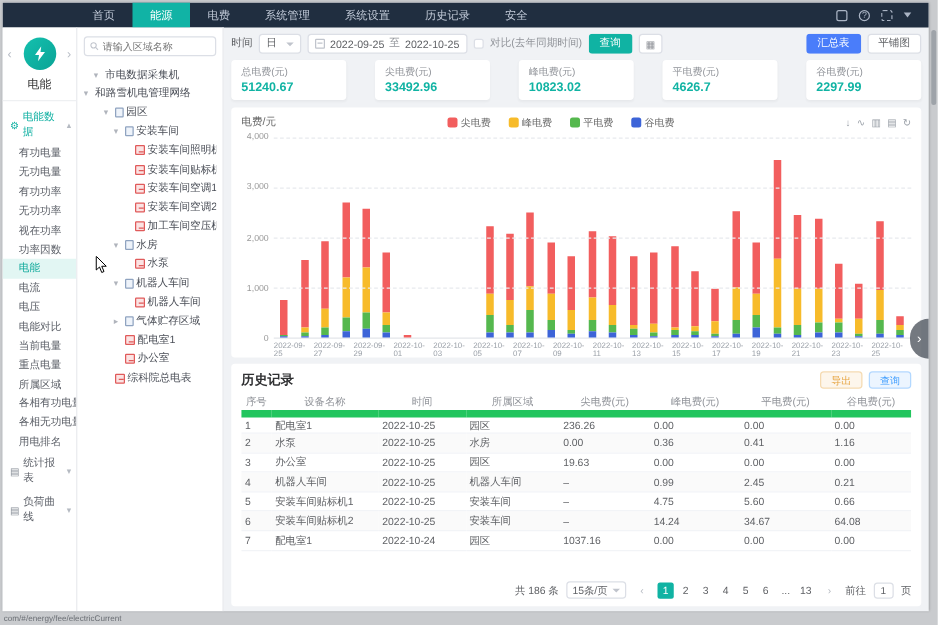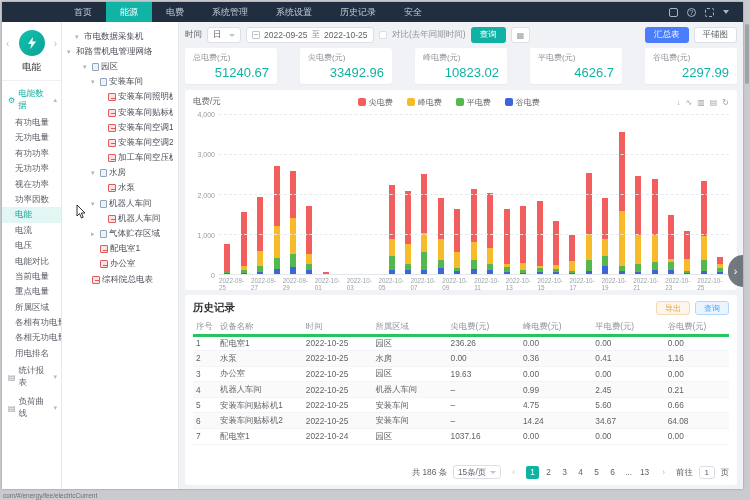--- a/index.html
+++ b/index.html
@@ -57,21 +57,21 @@
   .btn { border-radius:3px; height:16px; padding:0 8px; font-size:8.5px; display:flex; align-items:center; cursor:pointer; border:1px solid transparent; }
   .btn-teal { background:#10b3a3; color:#fff; }
   .btn-icon { background:#fff; border-color:#dcdfe6; color:#909399; padding:0 5px; font-size:8px; }
   .view-btns { margin-left:auto; display:flex; gap:5px; }
   .btn-blue { background:#4a7dfa; color:#fff; }
   .btn-plain { background:#fff; border-color:#dcdfe6; color:#606266; }
 
   .cards { display:flex; gap:23px; margin-top:5px; flex:none;border-radius:15px; }
   .card { flex:1; background:#fff; border-radius:3px; padding:4px 8px; box-shadow:0 1px 2px rgba(0,0,0,.04); }
   .card .lbl { font-size:8px; color:#909399; }
-  .card .val { font-size:13px; font-weight:normal; color:#10b3a3; margin-top:2px;text-align:right; }
+  .card .val { font-size:10px; font-weight:bold; color:#10b3a3; margin-top:2px; }
 
   .chart-card { background:#fff; border-radius:3px; margin-top:6px; padding:6px 8px 4px; flex:none; height:200px; display:flex; flex-direction:column; position:relative; }
   .chart-head { display:flex; align-items:center; font-size:8.5px; color:#666; flex:none; }
   .legend { display:flex; gap:14px; margin:0 auto; }
   .lg-item { display:flex; align-items:center; gap:3px; font-size:8px; color:#666; cursor:pointer; }
   .lg-sw { width:8px; height:8px; border-radius:2px; }
   .chart-tools { display:flex; gap:5px; color:#9aa0a8; font-size:8px; }
   .plot-wrap { flex:1; display:flex; margin-top:6px; min-height:0; }
   .ylab { width:26px; position:relative; font-size:7px; color:#999; flex:none; }
   .ylab span { position:absolute; right:4px; transform:translateY(-50%); }
@@ -83,21 +83,21 @@
   .xlabs { height:11px; margin-left:26px; display:flex; justify-content:space-between; font-size:6.3px; color:#9aa0a8; flex:none; padding-top:2px; }
 
   .table-card { background:#fff; border-radius:3px; margin-top:5px; padding:6px 8px 3px; flex:1; min-height:0; display:flex; flex-direction:column; }
   .tbl-head { display:flex; align-items:center; flex:none; }
   .tbl-title { font-size:10.5px; font-weight:bold; color:#303133; }
   .tbl-btns { margin-left:auto; display:flex; gap:5px; }
   .btn-yellow { background:#fdf6ec; border-color:#f5dab1; color:#e6a23c; height:14px; font-size:8px; }
   .btn-lblue { background:#ecf5ff; border-color:#b3d8ff; color:#409eff; height:14px; font-size:8px; }
   .rows-clip { flex:1; overflow:hidden; margin-top:4px; min-height:0; }
   table.grid { width:100%; border-collapse:collapse; table-layout:fixed; font-size:8.3px; }
-  table.grid th { color:#909399; font-weight:normal; text-align:left; height:16px; border-bottom:3px solid #22c55e; padding:0 3px; }
+  table.grid th { color:#909399; font-weight:normal; text-align:center; height:16px; border-bottom:6px solid #22c55e; padding:0 3px; }
   table.grid td { color:#606266; height:15.6px; padding:0 3px; border-bottom:1px solid #f2f4f7; white-space:nowrap; overflow:hidden; }
   table.grid tr:nth-child(even) td { background:#fafafa; }
   .pager { flex:none; display:flex; align-items:center; justify-content:flex-end; gap:6px; font-size:8.3px; color:#606266; height:20px; }
   .pp-sel { border:1px solid #dcdfe6; border-radius:3px; height:14px; display:flex; align-items:center; gap:4px; padding:0 4px; color:#606266; }
   .pg { min-width:13px; height:13px; display:flex; align-items:center; justify-content:center; border-radius:2px; cursor:pointer; color:#606266; }
   .pg.active { background:#10b3a3; color:#fff; }
   .pg.nav { color:#b4b9c0; }
   .goto-in { width:16px; height:13px; border:1px solid #dcdfe6; border-radius:3px; text-align:center; font-size:8px; color:#606266; }
 
   .next-fab { position:absolute; right:0px; top:233px; width:15px; height:32px; background:rgba(70,76,86,.75); border-radius:16px 0 0 16px; color:#fff; display:flex; align-items:center; justify-content:center; font-size:11px; cursor:pointer; z-index:5; }
@@ -177,20 +177,27 @@
               <div class="menu-sec">
                 <span style="color: rgb(138, 144, 153); font-size: 8px;">▤</span>
                 <span>负荷曲线</span>
                 <span class="dn">▾</span>
               </div>
             </div>
         </div>
       </div>
 
       <div class="side2">
+        <div class="tree-search">
+          <svg width="8" height="8" viewBox="0 0 10 10">
+              <circle cx="4" cy="4" r="3" fill="none" stroke="#c0c4cc" stroke-width="1.2"></circle>
+              <line x1="6.3" y1="6.3" x2="9" y2="9" stroke="#c0c4cc" stroke-width="1.2"></line>
+            </svg>
+          <input placeholder="请输入区域名称" style="">
+        </div>
         <div id="tree">
             <div class="tree-node" style="padding-left: 8px;">
               <span class="tw">▾</span>
               <span>市电数据采集机</span>
             </div>
             <div class="tree-node" style="padding-left: 0px;">
               <span class="tw">▾</span>
               <span>和路雪机电管理网络</span>
             </div>
             <div class="tree-node" style="padding-left: 16px;">

